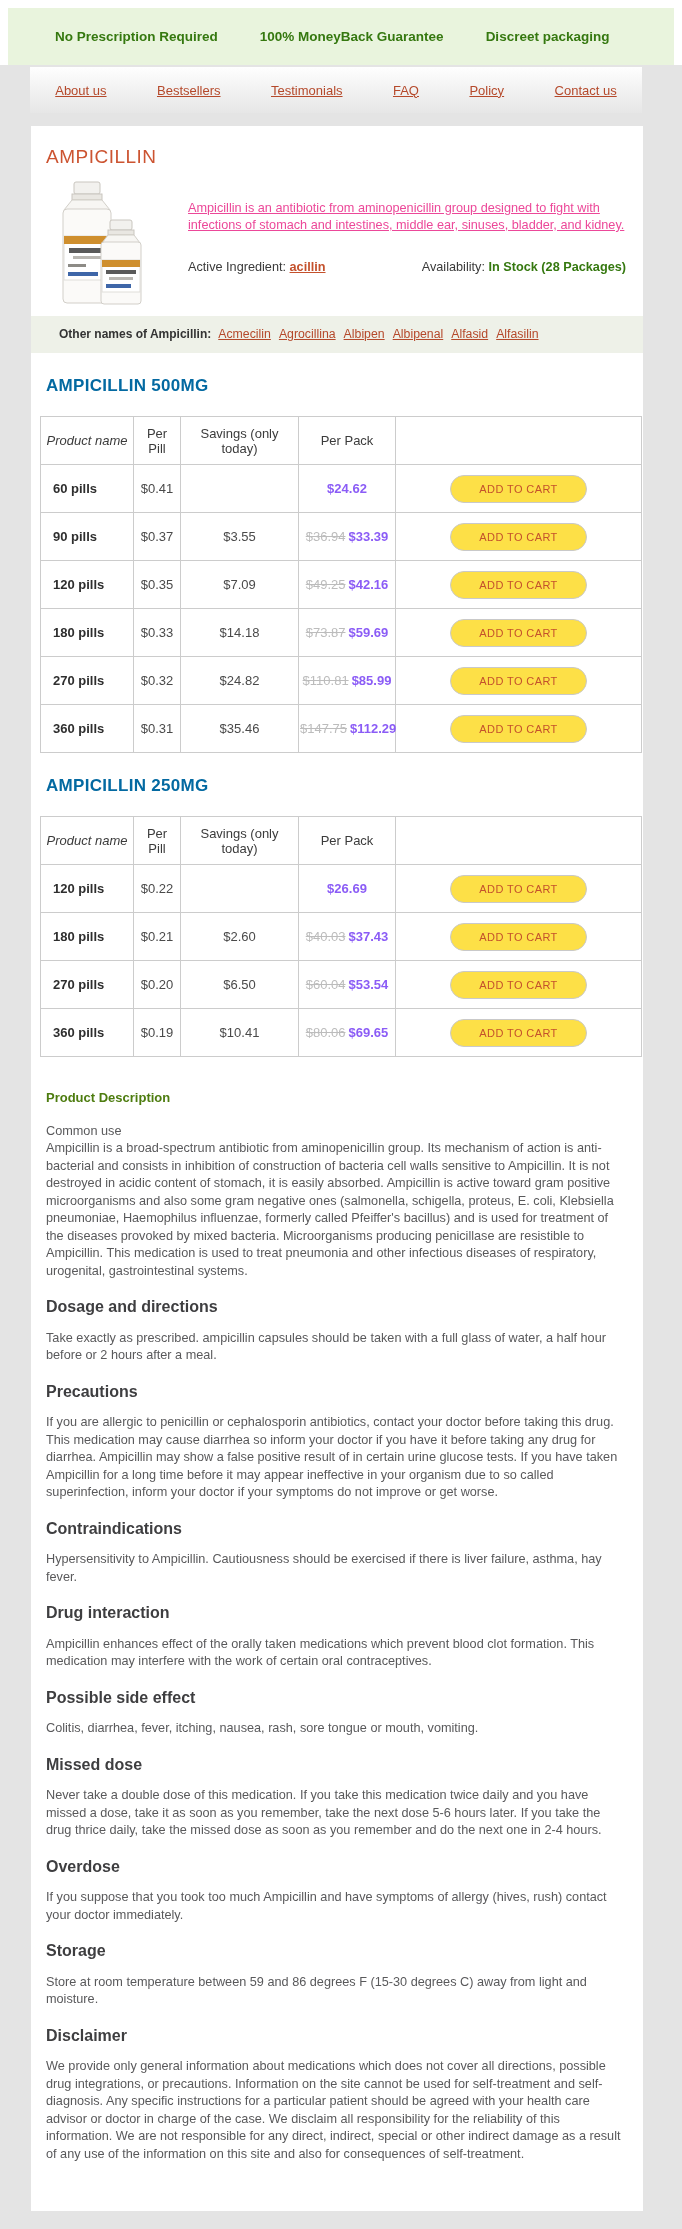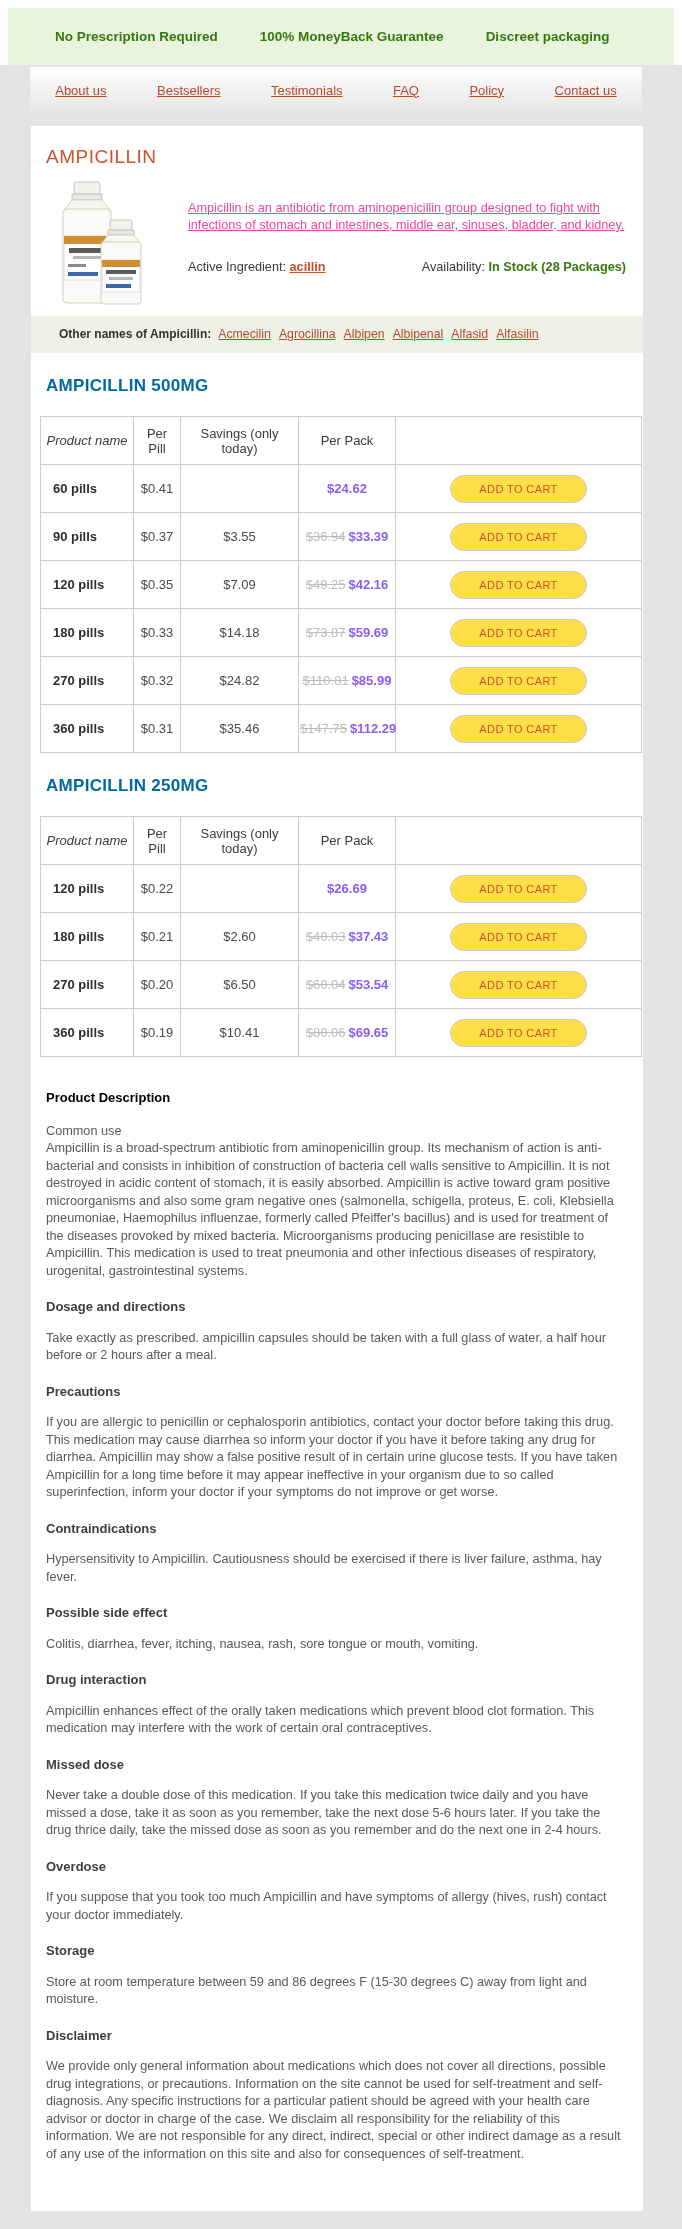--- a/index.html
+++ b/index.html
@@ -80,23 +80,23 @@
   .dose td.c-name { text-align:left; padding-left:12px; font-weight:bold; color:#2e2e2e; }
   .dose td.c-pack .old { color:#bcbcbc; text-decoration:line-through; margin-right:3px; }
   .dose td.c-pack .new { color:#8b5cf6; font-weight:bold; }
   .cart {
     background:#fde047; border:1px solid #c9c9c9; border-radius:15px;
     color:#c4512c; font-size:11px; letter-spacing:.4px;
     width:137px; padding:7px 0; font-family:inherit; cursor:pointer;
   }
 
   .info { margin-top:32px; font-size:12.7px; line-height:17.5px; color:#59595b; }
-  .info h3 { font-size:13px; color:#000000; margin:0 0 16px 0; font-weight:bold; }
+  .info h3 { font-size:13px; color:#4d7c0f; margin:0 0 16px 0; font-weight:bold; }
   .info .section { margin-bottom:18px; }
-  .info .section h4 { font-size:13px; color:#3e3e40; margin:18px 0 14px 0; font-weight:bold; }
+  .info .section h4 { font-size:16px; color:#3e3e40; margin:18px 0 14px 0; font-weight:bold; }
   .info .section.lead h4 { font-weight:normal; color:#59595b; font-size:12.7px; margin:0; }
   .info .section p { margin:0; }
 </style>
 </head>
 <body>
 
 <div class="topbar-wrap">
   <div class="topbar" id="topbar">
       <span>No Prescription Required</span>
       <span>100% MoneyBack Guarantee</span>
@@ -333,30 +333,30 @@
     <h4>Precautions</h4>
     <p>If you are allergic to penicillin or cephalosporin antibiotics, contact your doctor before taking this drug. This medication may cause diarrhea so inform your doctor if you have it before taking any drug for diarrhea. Ampicillin may show a false positive result of in certain urine glucose tests. If you have taken Ampicillin for a long time before it may appear ineffective in your organism due to so called superinfection, inform your doctor if your symptoms do not improve or get worse.</p>
   </div>
 
   <div class="section">
     <h4>Contraindications</h4>
     <p>Hypersensitivity to Ampicillin. Cautiousness should be exercised if there is liver failure, asthma, hay fever.</p>
   </div>
 
   <div class="section">
+    <h4>Drug interaction</h4>
+    <p>Ampicillin enhances effect of the orally taken medications which prevent blood clot formation. This medication may interfere with the work of certain oral contraceptives.</p>
+  </div>
+
+  <div class="section">
     <h4>Possible side effect</h4>
     <p>Colitis, diarrhea, fever, itching, nausea, rash, sore tongue or mouth, vomiting.</p>
   </div>
 
   <div class="section">
-    <h4>Drug interaction</h4>
-    <p>Ampicillin enhances effect of the orally taken medications which prevent blood clot formation. This medication may interfere with the work of certain oral contraceptives.</p>
-  </div>
-
-  <div class="section">
     <h4>Missed dose</h4>
     <p>Never take a double dose of this medication. If you take this medication twice daily and you have missed a dose, take it as soon as you remember, take the next dose 5-6 hours later. If you take the drug thrice daily, take the missed dose as soon as you remember and do the next one in 2-4 hours.</p>
   </div>
 
   <div class="section">
     <h4>Overdose</h4>
     <p>If you suppose that you took too much Ampicillin and have symptoms of allergy (hives, rush) contact your doctor immediately.</p>
   </div>
 
   <div class="section">

